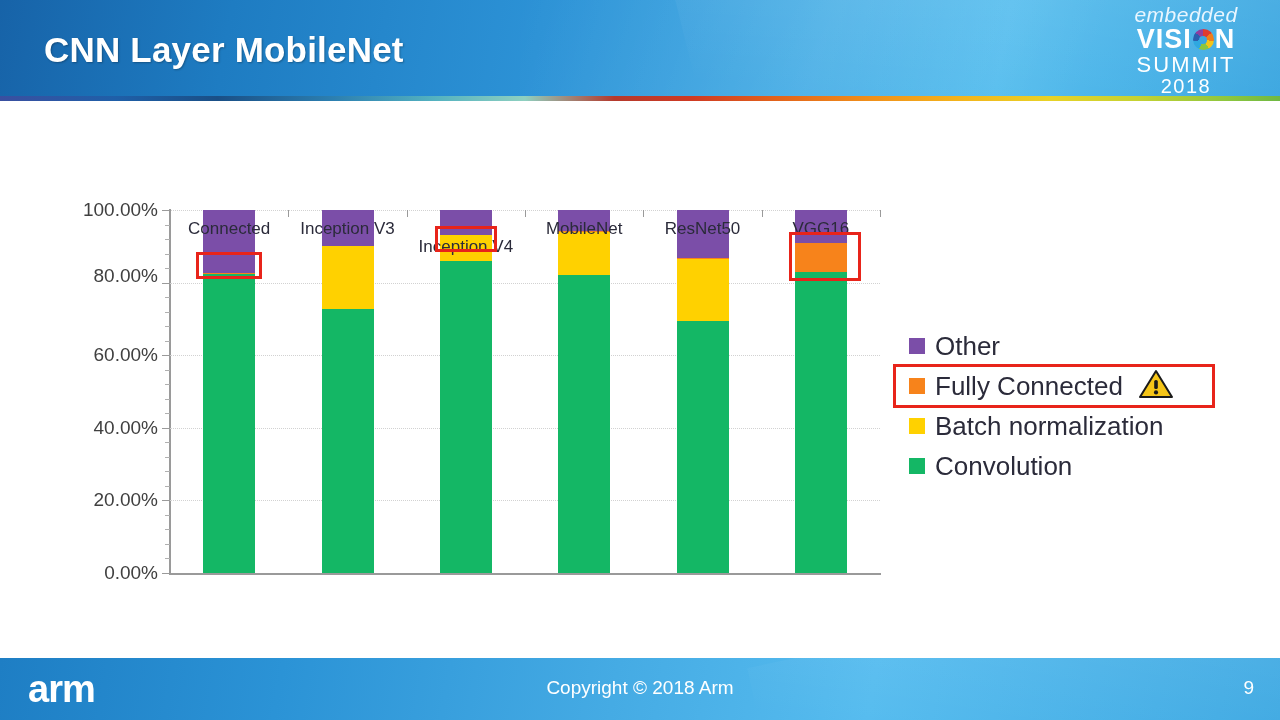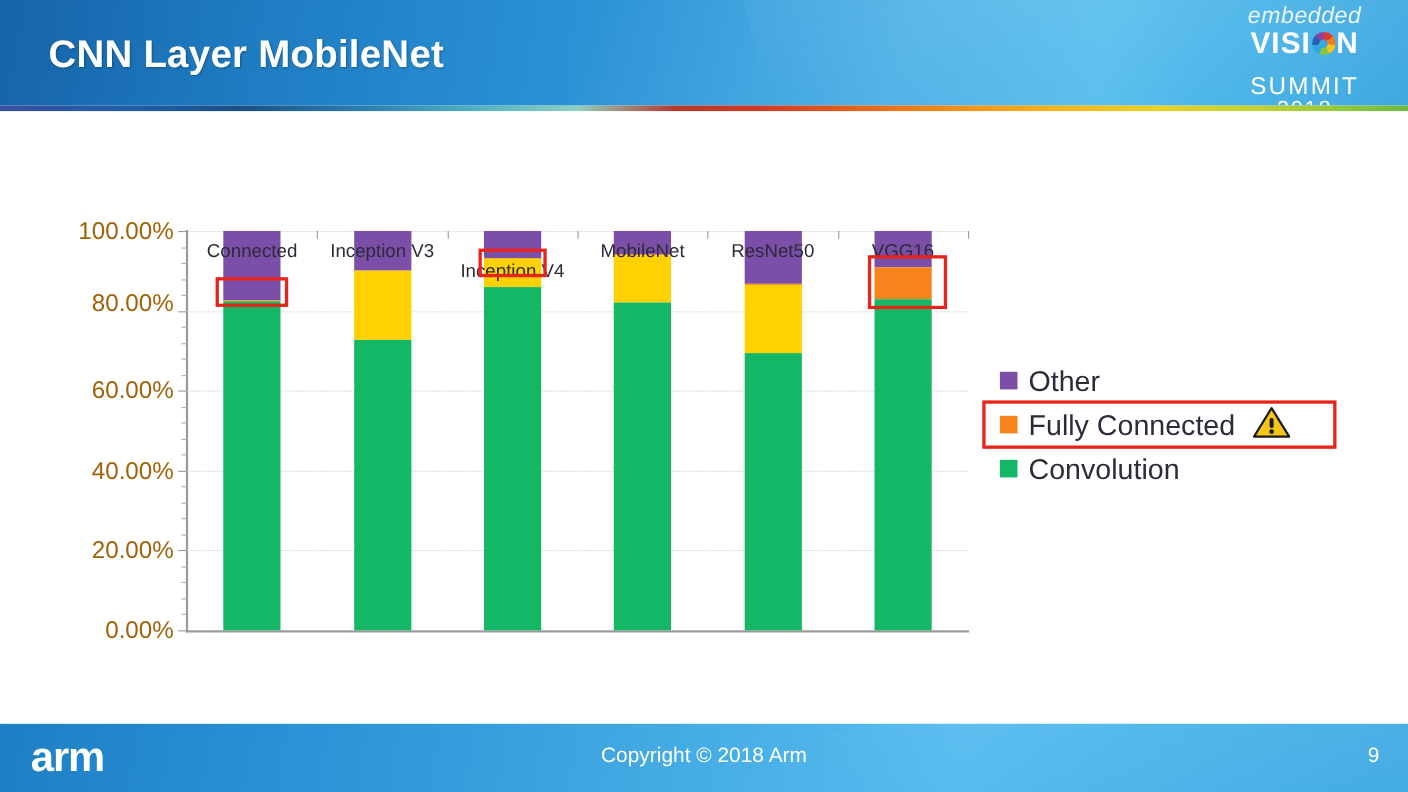--- a/index.html
+++ b/index.html
@@ -60,21 +60,21 @@
     width:21px; height:21px; border-radius:50%;
     background: conic-gradient(#e03a2f 0deg 50deg, #f07d1a 50deg 100deg,
                 #f5c518 100deg 150deg, #8cc63f 150deg 205deg,
                 #2fa8e0 205deg 260deg, #2b5fae 260deg 310deg, #8e3fa0 310deg 360deg);
     margin: 0 1px; position:relative; display:inline-block;
   }
   .ev-ring::after{
     content:""; position:absolute; left:50%; top:50%; transform:translate(-50%,-50%);
     width:8px; height:8px; border-radius:50%; background:#3aa6e0;
   }
-  .ev-summit { font-size:22px; letter-spacing:2px; font-weight:400; margin-top:14px; }
+  .ev-summit { font-size:22px; letter-spacing:2px; font-weight:400; margin-top:1px; }
   .ev-year   { font-size:20px; letter-spacing:1.5px; font-weight:400; margin-top:0px; }
 
   
   .chart-wrap { position:absolute; left:0; top:101px; width:1280px; height:555px; }
 
   .plot {
     position:absolute;
     left:170px; top:109px;   
     width:710px; height:363px; 
   }
@@ -91,21 +91,21 @@
     border-top:1px dotted #d2d2d2;
   }
   .ytick-major {
     position:absolute; left:-8px; width:8px; height:1px; background:#9a9a9a;
   }
   .ytick-minor {
     position:absolute; left:-5px; width:5px; height:1px; background:#b0b0b0;
   }
   .ylabel {
     position:absolute; right:calc(100% + 12px); transform:translateY(-50%);
-    font-size:22px; color:#a16207; white-space:nowrap;
+    font-size:19px; color:#404040; white-space:nowrap;
   }
 
   .bar-col {
     position:absolute; bottom:0; width:710px; height:363px;
   }
   .bar {
     position:absolute; bottom:0; width:52px;
     display:flex; flex-direction:column-reverse;
   }
   .seg { width:100%; }
@@ -304,20 +304,24 @@
           <span class="legend-swatch" style="background: rgb(247, 131, 27);"></span>
           <span class="legend-label">Fully Connected</span>
           <span class="warn-icon"><svg width="34" height="30" viewBox="0 0 34 30">
               <path d="M17 2 L33 28 L1 28 Z" fill="#f5c518" stroke="#1a1a1a" stroke-width="2" stroke-linejoin="round"></path>
               <rect x="15.2" y="11" width="3.6" height="9" rx="1.6" fill="#1a1a1a"></rect>
               <circle cx="17" cy="23.4" r="2.1" fill="#1a1a1a"></circle>
             </svg></span>
           <div class="legend-highlight"></div>
         </div>
         <div class="legend-item">
+          <span class="legend-swatch" style="background: rgb(255, 209, 0);"></span>
+          <span class="legend-label">Batch normalization</span>
+        </div>
+        <div class="legend-item">
           <span class="legend-swatch" style="background: rgb(20, 183, 101);"></span>
           <span class="legend-label">Convolution</span>
         </div>
       </div>
   </div>
 
   <div class="footer">
     <div class="footer-sheen"></div>
     <div class="arm-logo">arm</div>
     <div class="copyright">Copyright © 2018 Arm</div>

